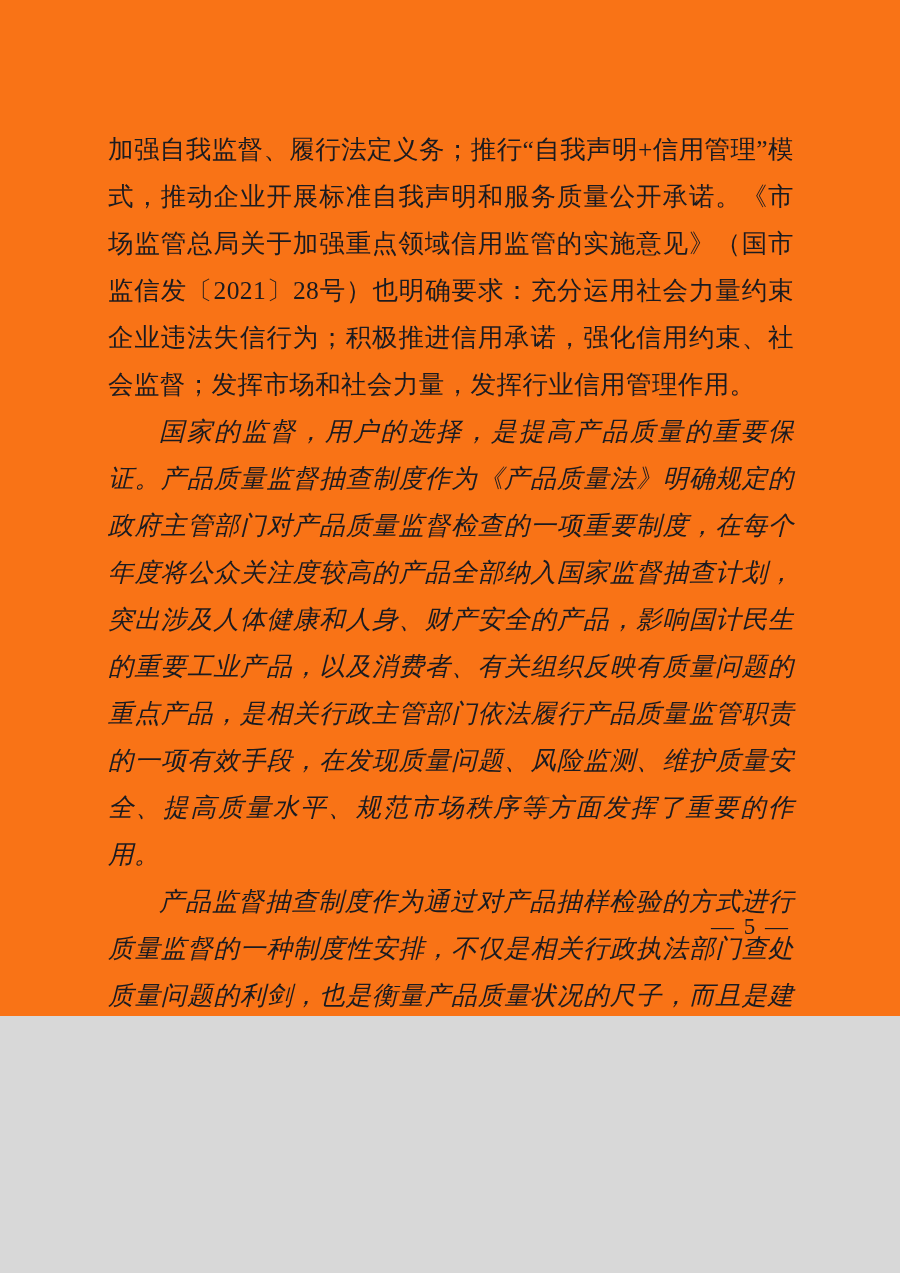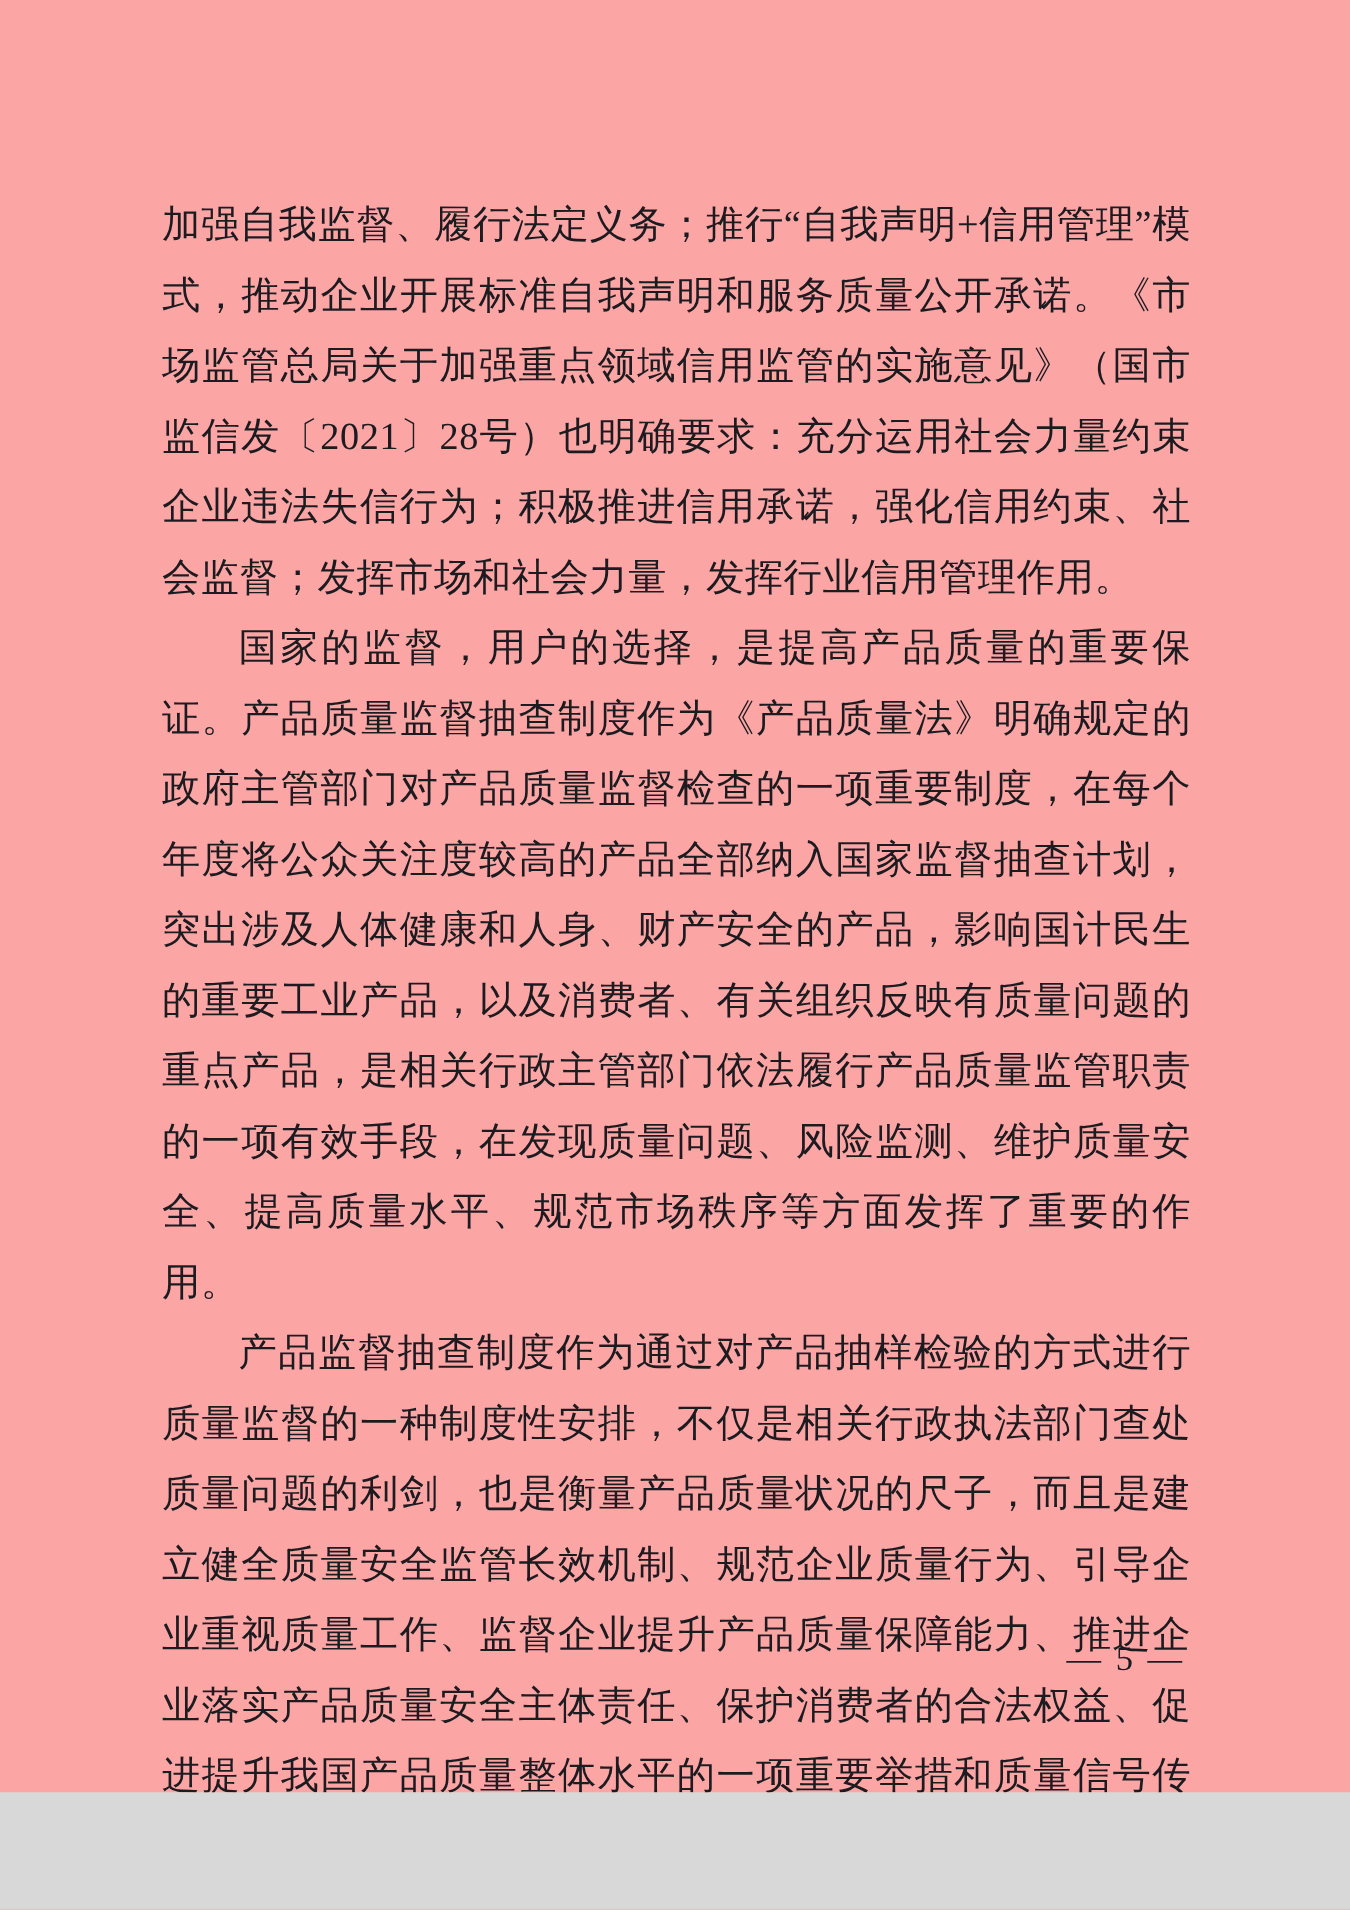--- a/index.html
+++ b/index.html
@@ -6,23 +6,23 @@
     margin: 0;
     padding: 0;
     background: #d8d8d8;
   }
   body {
     font-family: "Liberation Serif", "DejaVu Serif", serif;
   }
   .page {
     position: relative;
     width: 900px;
-    height: 1195px;
+    height: 1016px;
     margin: 0 auto;
-    background: #fca5a5;
+    background: #f97316;
     box-sizing: border-box;
     overflow: hidden;
   }
   .content {
     position: absolute;
     left: 108px;
     top: 126px;
     width: 686px;
   }
   .para {
@@ -33,20 +33,21 @@
     text-align: justify;
     text-justify: inter-ideograph;
     letter-spacing: 0.4px;
     font-family: "Liberation Serif", "DejaVu Serif", serif;
   }
   .para + .para {
     margin-top: 0px;
   }
   .indent {
     text-indent: 51px;
+    font-style: italic;
   }
   .page-number {
     position: absolute;
     left: 0;
     right: 0;
     bottom: 76px;
     text-align: right;
     padding-right: 110px;
     font-size: 23px;
     color: #1b1b20;

